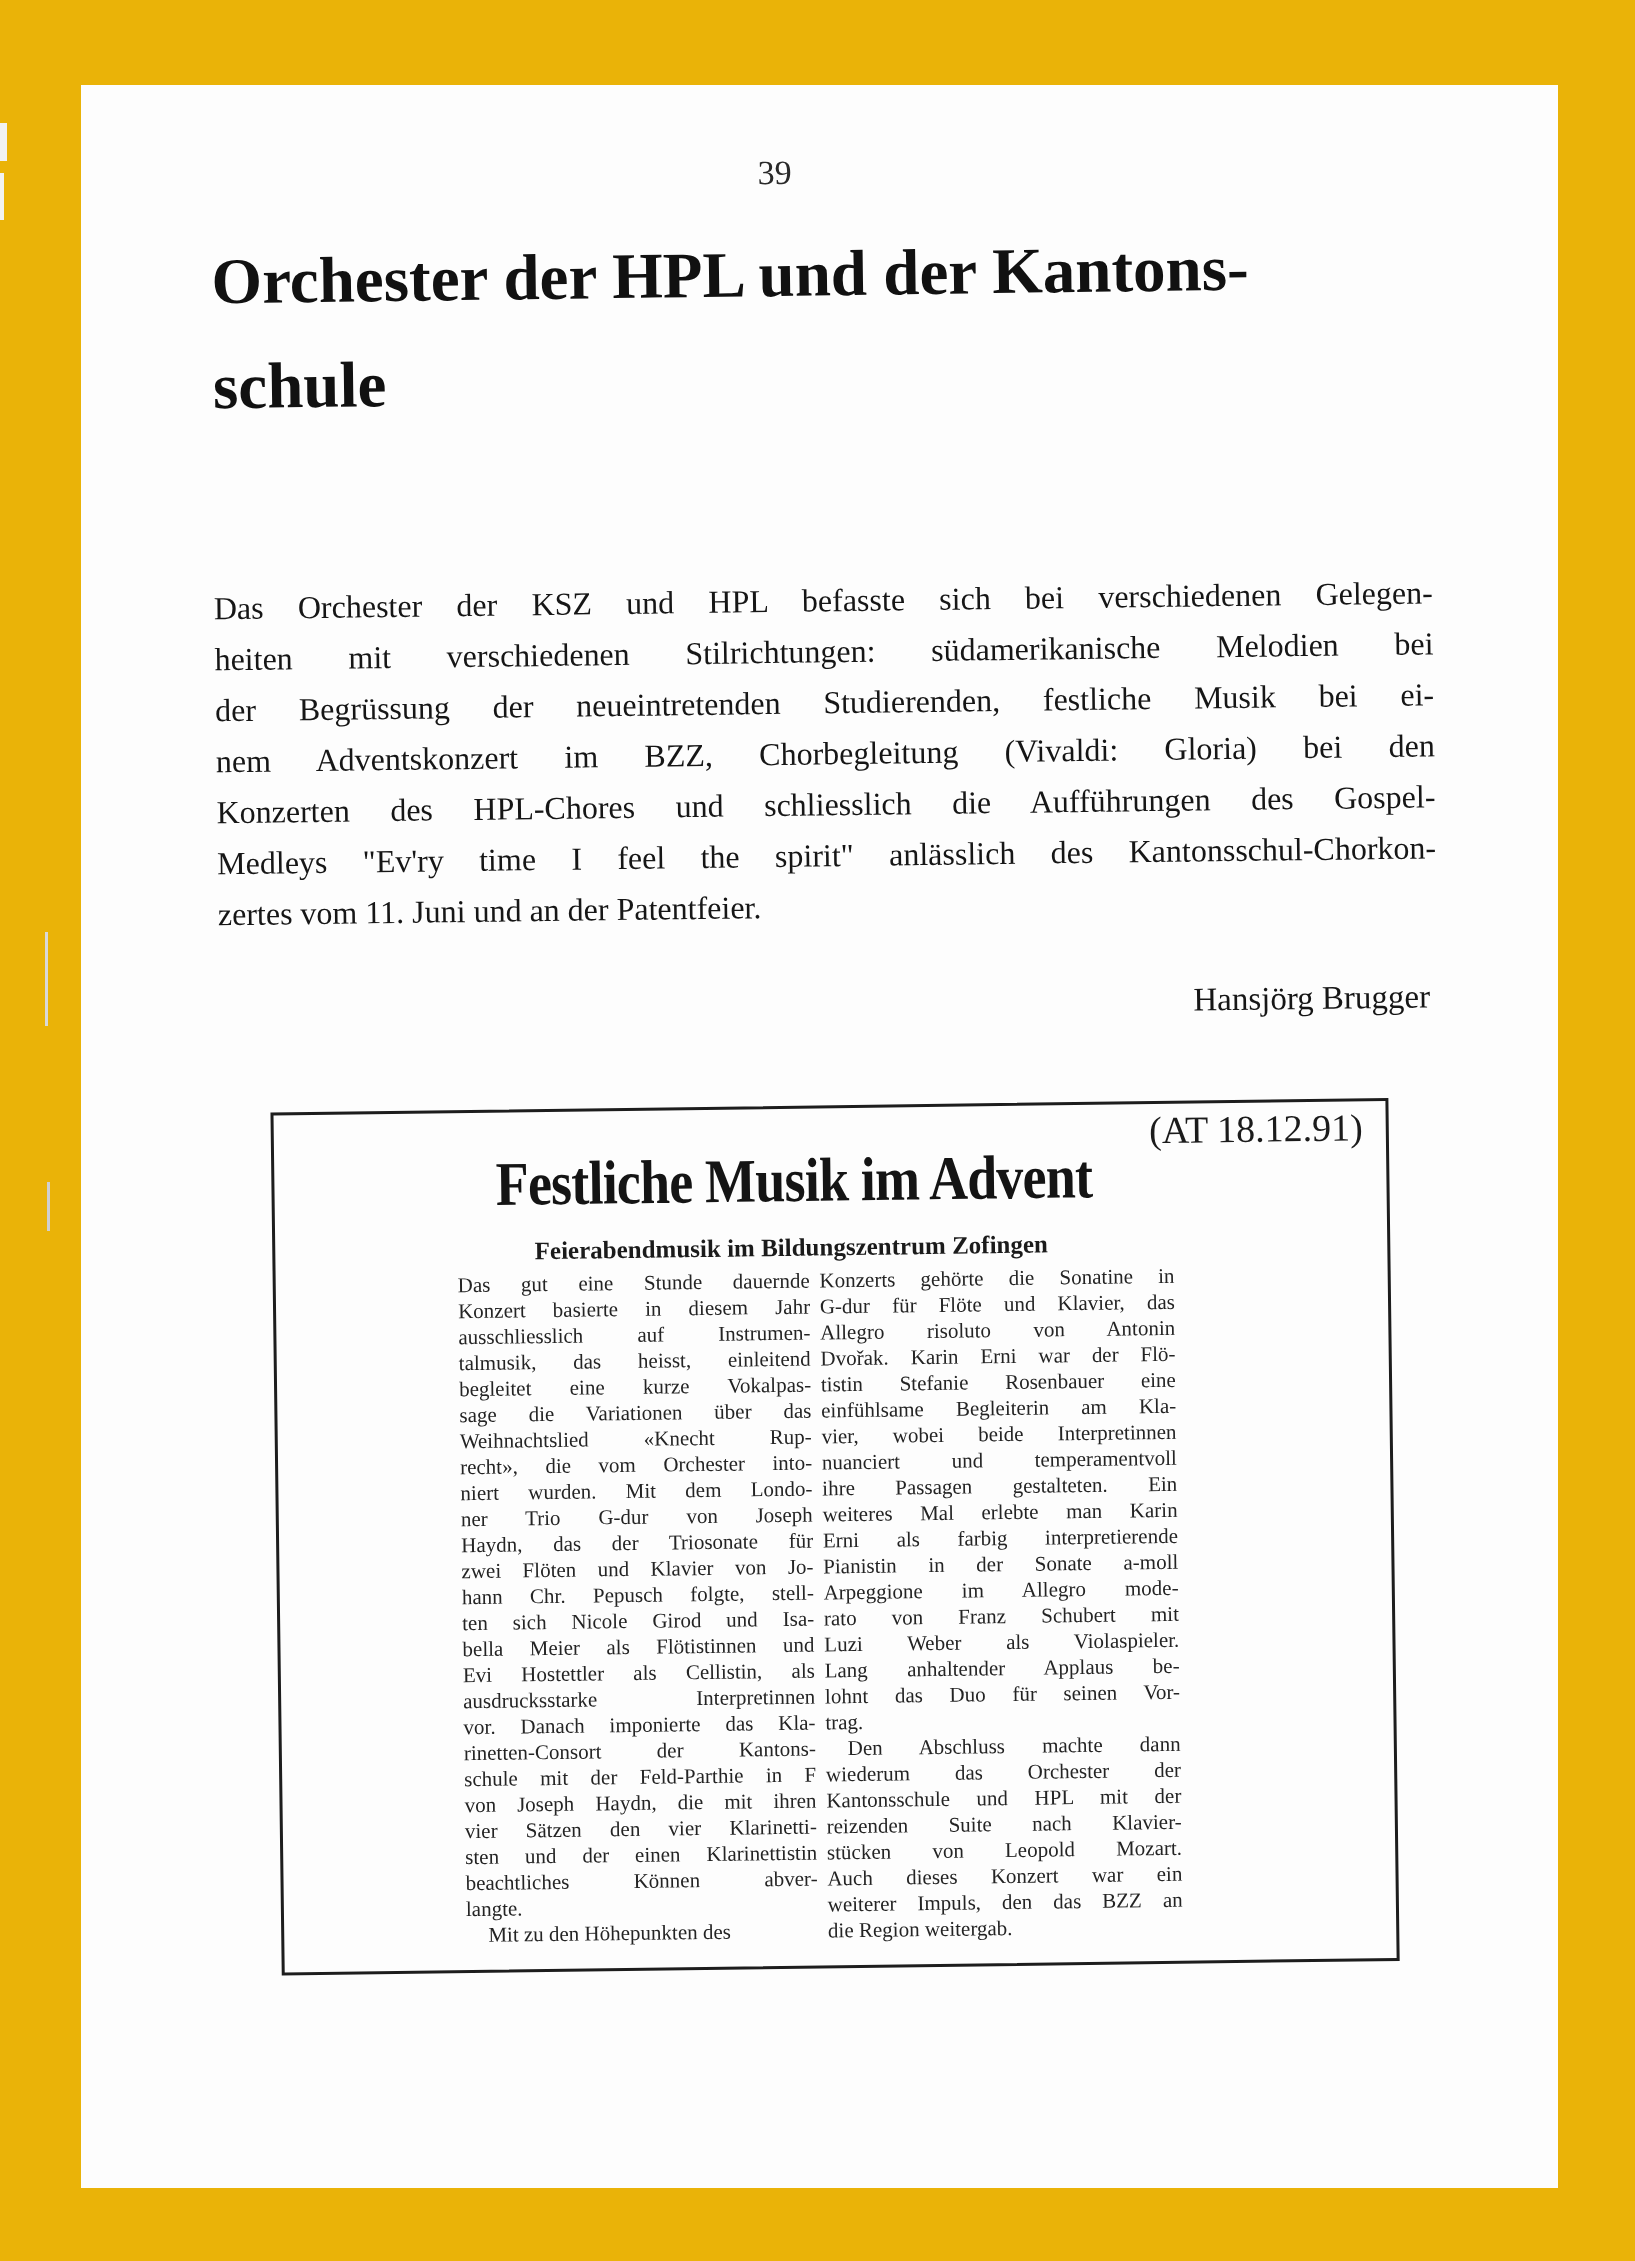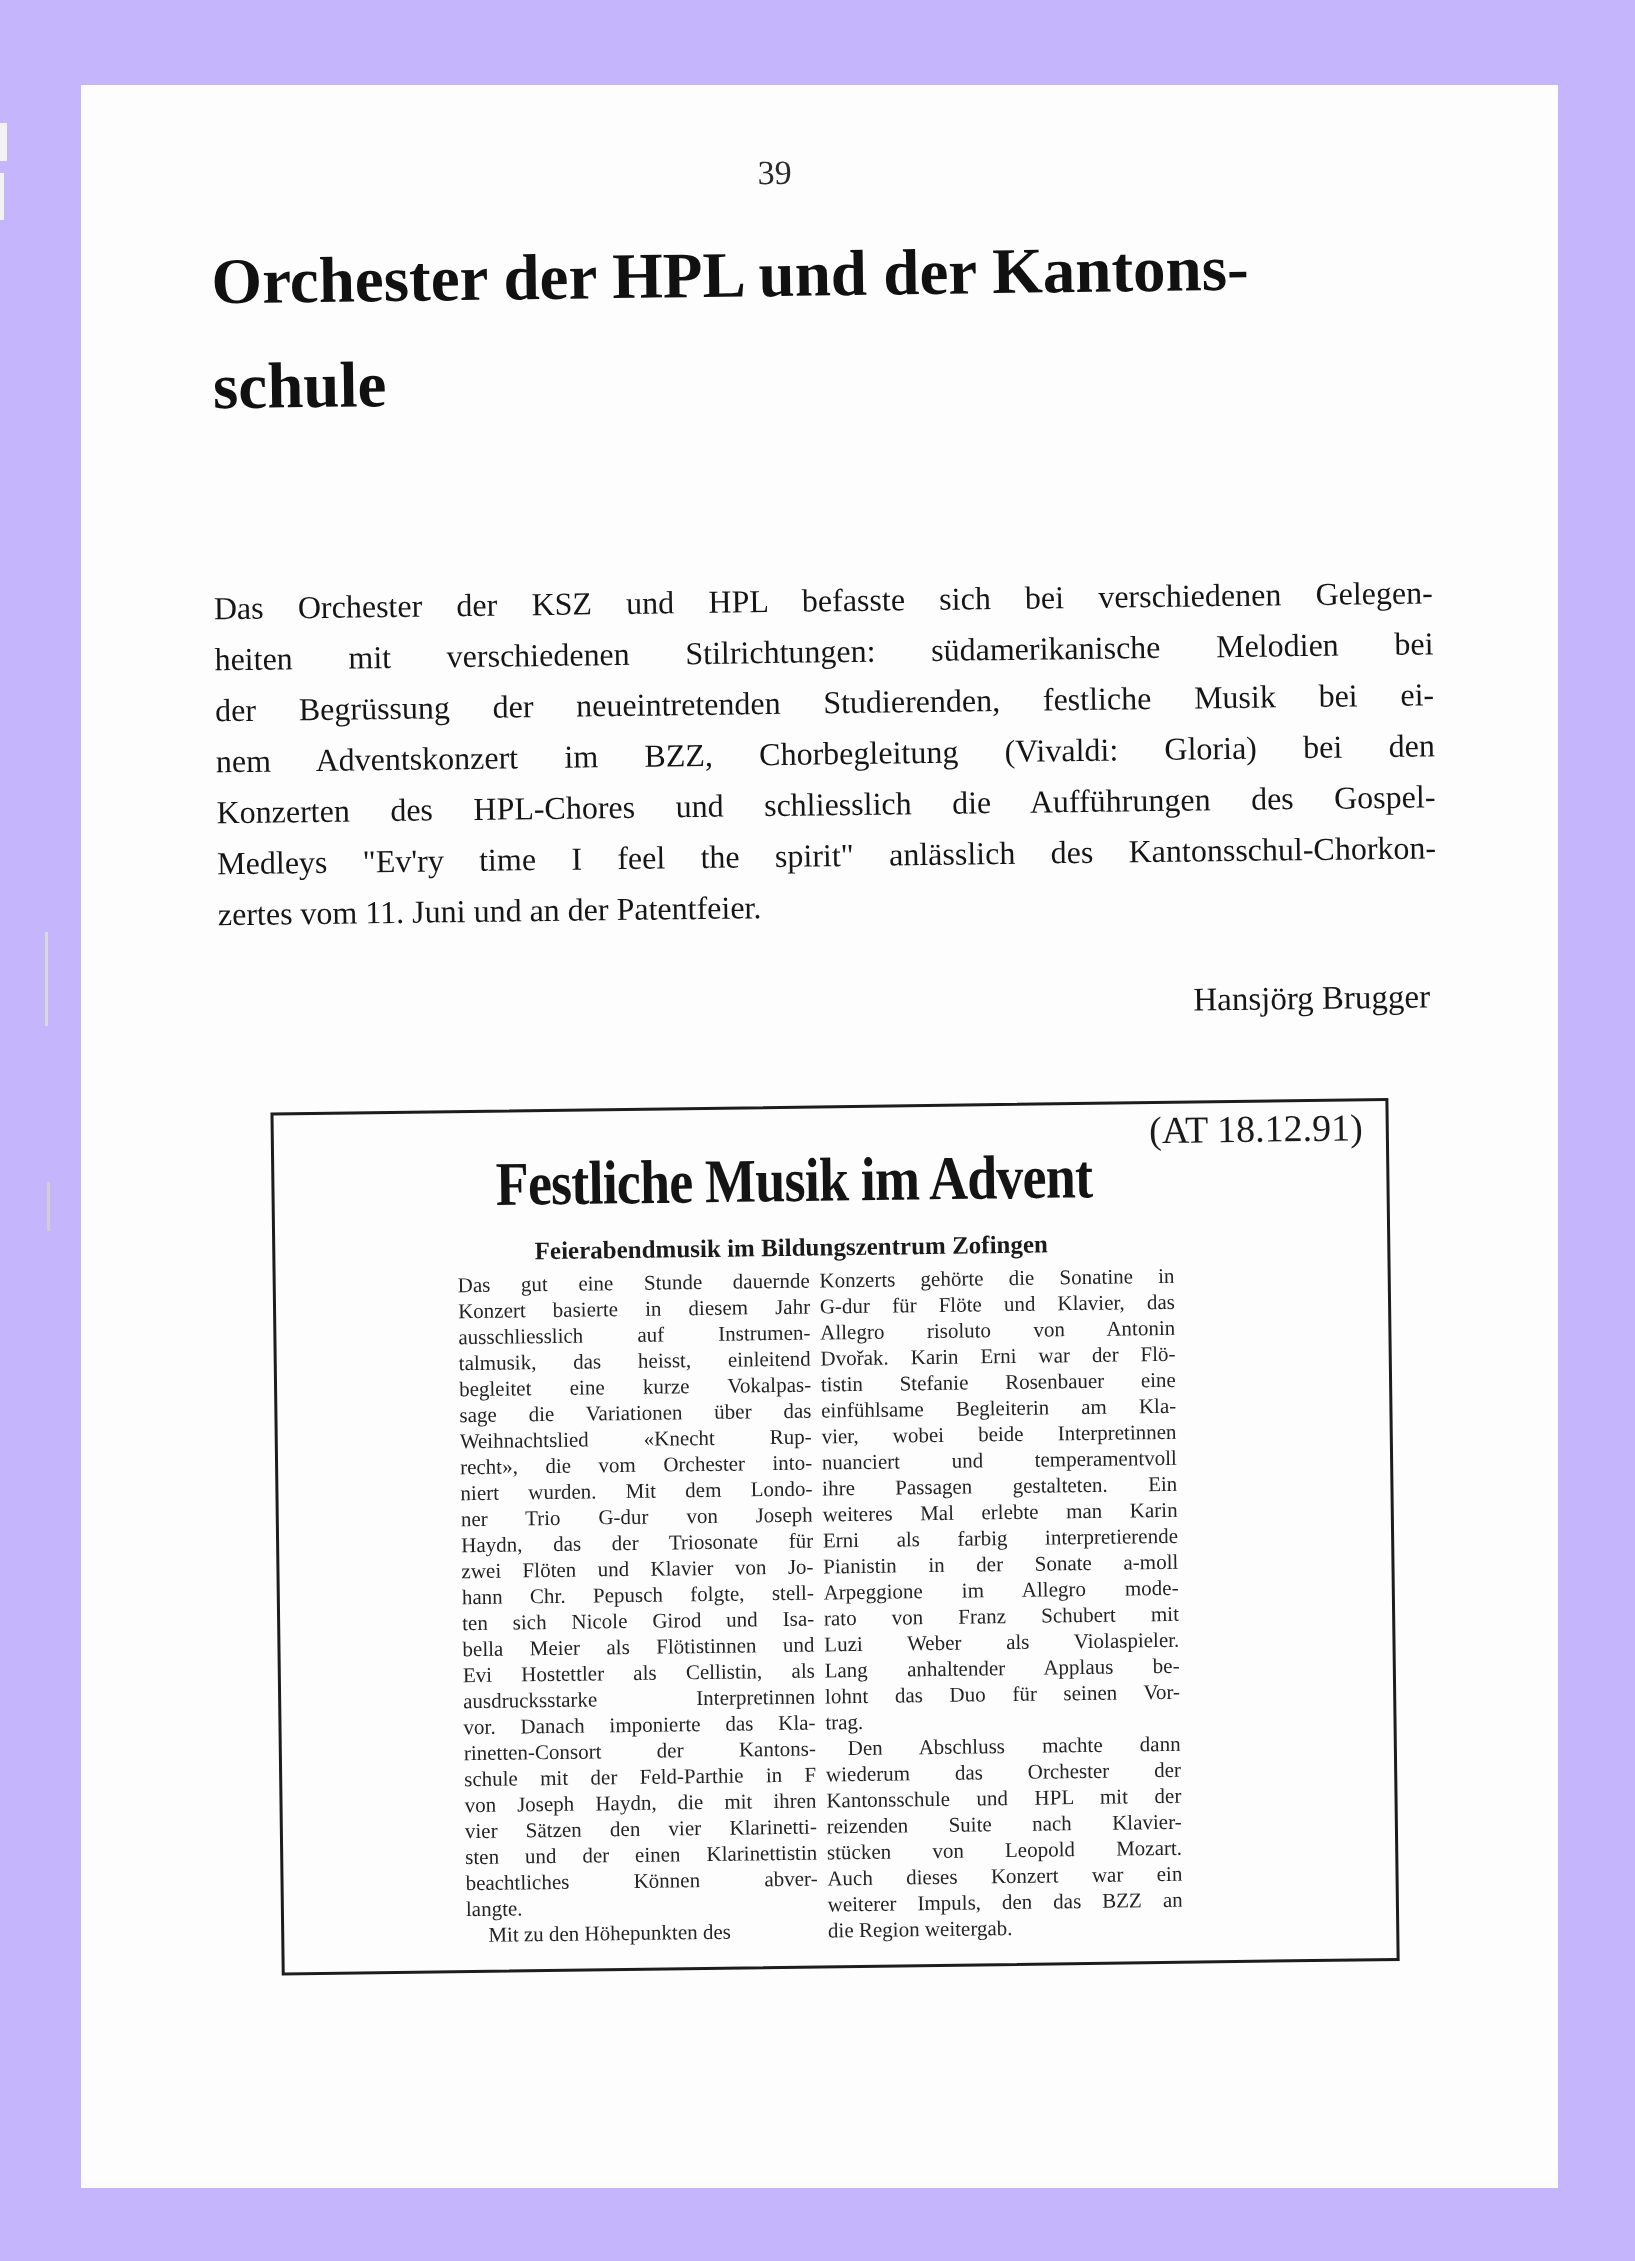--- a/index.html
+++ b/index.html
@@ -2,21 +2,21 @@
 <html lang="de" style="font-size:13px"><head>
 <meta charset="utf-8">
 <style>
   html,body{
     margin:0; padding:0;
     width:1636px; height:2261px;
     overflow:hidden;
     background:#0a0a0a;
     font-family:"Liberation Serif","DejaVu Serif",serif;
   }
-  .scan{position:absolute; inset:0; background:#c4b5fd;}
+  .scan{position:absolute; inset:0; background:#eab308;}
   
   .speck{position:absolute; background:#f2f2f2;}
   .s1{left:0; top:123px; width:6.5px; height:38px;}
   .s2{left:0; top:173px; width:4.1px; height:47px;}
   .s3{left:45px; top:932px; width:3.3px; height:94px; background:#d9d9d9;}
   .s4{left:47px; top:1182px; width:3.3px; height:49px; background:#cfcfcf;}
 
   .page{
     position:absolute; left:81px; top:85px;
     width:1477px; height:2103px;

